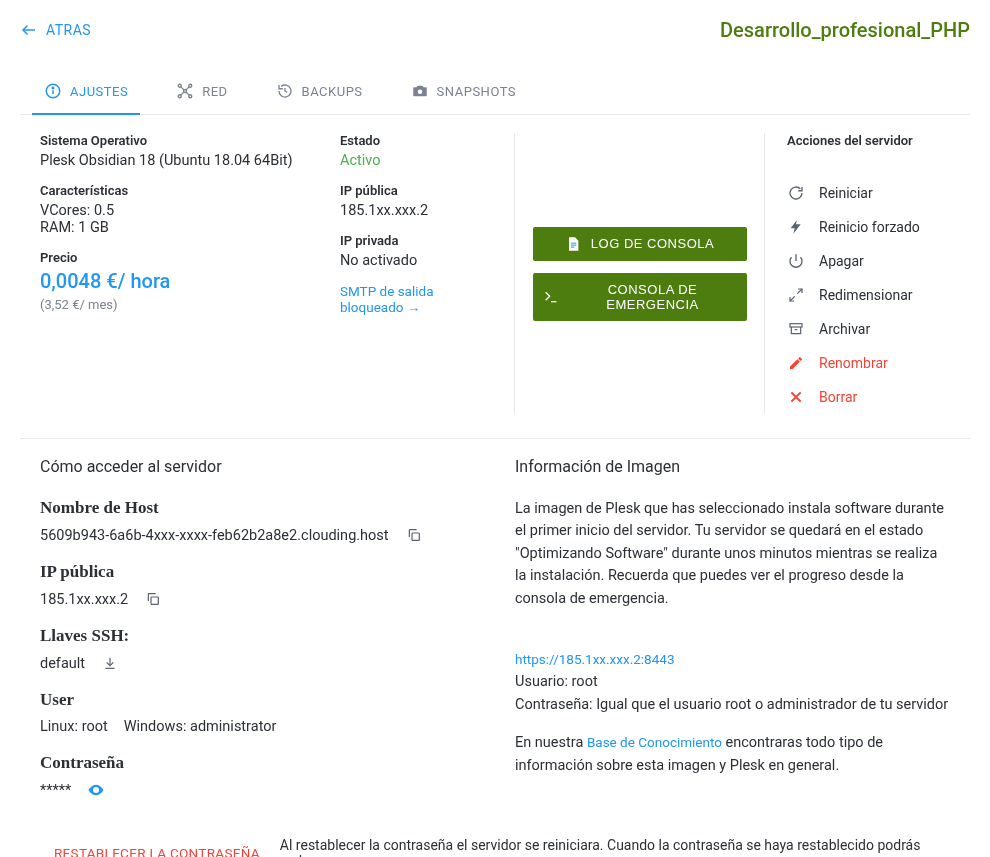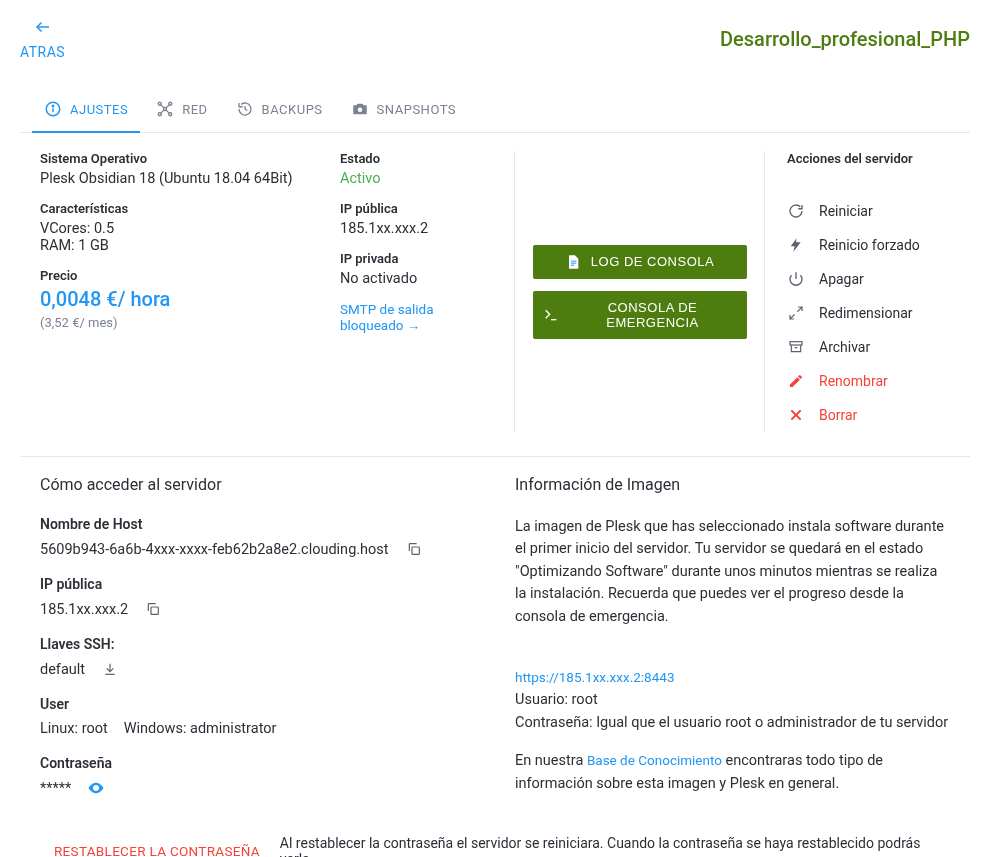--- a/index.html
+++ b/index.html
@@ -1,21 +1,21 @@
 <!DOCTYPE html>
 <html><head>
   <meta charset="utf-8">
   <style>
     * { box-sizing: border-box; margin: 0; padding: 0; }
     body { font-family: -apple-system, BlinkMacSystemFont, "Segoe UI", Roboto, Helvetica, Arial, sans-serif; background:#fff; color:#2b2f36; font-size:14px; width:990px; }
     .container { padding: 18px 20px 30px 20px; }
     .top-row { display:flex; justify-content:space-between; align-items:center; margin-bottom:28px; }
-    .back { display:flex; align-items:center; gap:8px; color:#2196f3; font-size:14px; letter-spacing:0.5px; cursor:pointer;flex-direction:column; }
+    .back { display:flex; align-items:center; gap:8px; color:#2196f3; font-size:14px; letter-spacing:0.5px; cursor:pointer; }
     .page-title { font-size:20px; color:#4d7c0f; font-weight:500; }
-    .tabs { display:flex; gap:20px; border-bottom:1px solid #e6e8eb; padding:0 20px; }
+    .tabs { display:flex; gap:40px; border-bottom:1px solid #e6e8eb; padding:0 20px; }
     .tab { display:flex; align-items:center; gap:8px; padding:12px 4px 14px 4px; color:#7b8392; font-size:13px; letter-spacing:0.5px; cursor:pointer; position:relative; }
     .tab.active { color:#2196f3; }
     .tab.active::after { content:""; position:absolute; left:-8px; right:-8px; bottom:-1px; height:2px; background:#2196f3; }
     .tab .ticon { width:18px; height:18px; display:inline-flex; align-items:center; justify-content:center; }
     .main { display:flex; padding:18px 20px 24px 20px; border-bottom:1px solid #e6e8eb; }
     .col { padding-right:30px; }
     .col1 { width:300px; }
     .col2 { width:175px; border-right:1px solid #e6e8eb; padding-right:20px; }
     .col3 { width:250px; display:flex; flex-direction:column; align-items:center; justify-content:center; gap:12px; border-right:1px solid #e6e8eb; padding:0 18px; }
     .col4 { flex:1; padding-left:22px; }
@@ -28,21 +28,21 @@
     .btn { background:#4d7c0f; color:#fff; border:none; width:214px; padding:9px 10px; font-size:13px; letter-spacing:0.5px; cursor:pointer; display:flex; align-items:center; justify-content:center; gap:10px; border-radius:2px; }
     .actions-h { font-size:13px; font-weight:600; margin-bottom:28px; }
     .action { display:flex; align-items:center; gap:14px; padding:8px 0; font-size:14px; cursor:pointer; color:#2b2f36; }
     .action.red { color:#f44336; }
     .aicon { width:18px; height:18px; display:inline-flex; align-items:center; justify-content:center; color:#5a6270; }
     .action.red .aicon { color:#f44336; }
     .lower { display:flex; padding:18px 20px 10px 20px; gap:40px; }
     .lcol { flex:1; }
     .h2 { font-size:16px; font-weight:400; margin-bottom:22px; color:#2b2f36; }
     .field { margin-bottom:18px; }
-    .flbl { font-size:14px; font-weight:600; margin-bottom:8px; }
+    .flbl { font-size:17px; font-weight:600; margin-bottom:8px;font-family:Liberation Serif, serif; }
     .fval { font-size:14.5px; color:#2b2f36; display:flex; align-items:center; gap:16px; }
     .copy-ic, .dl-ic, .eye-ic { width:18px; height:18px; cursor:pointer; color:#5a6270; display:inline-flex; align-items:center; justify-content:center; }
     .eye-ic { color:#2196f3; }
     .info-text { font-size:14.5px; line-height:1.55; color:#2b2f36; margin-bottom:16px; }
     .reset-row { display:flex; align-items:center; gap:20px; padding:10px 34px 0 34px; }
     .reset-btn { color:#f44336; font-size:13.5px; letter-spacing:0.3px; cursor:pointer; white-space:nowrap; }
     .reset-text { font-size:14px; color:#2b2f36; }
     .userline span.b { font-weight:400;margin-top:28px; }
     svg { display:block; }
   </style>

